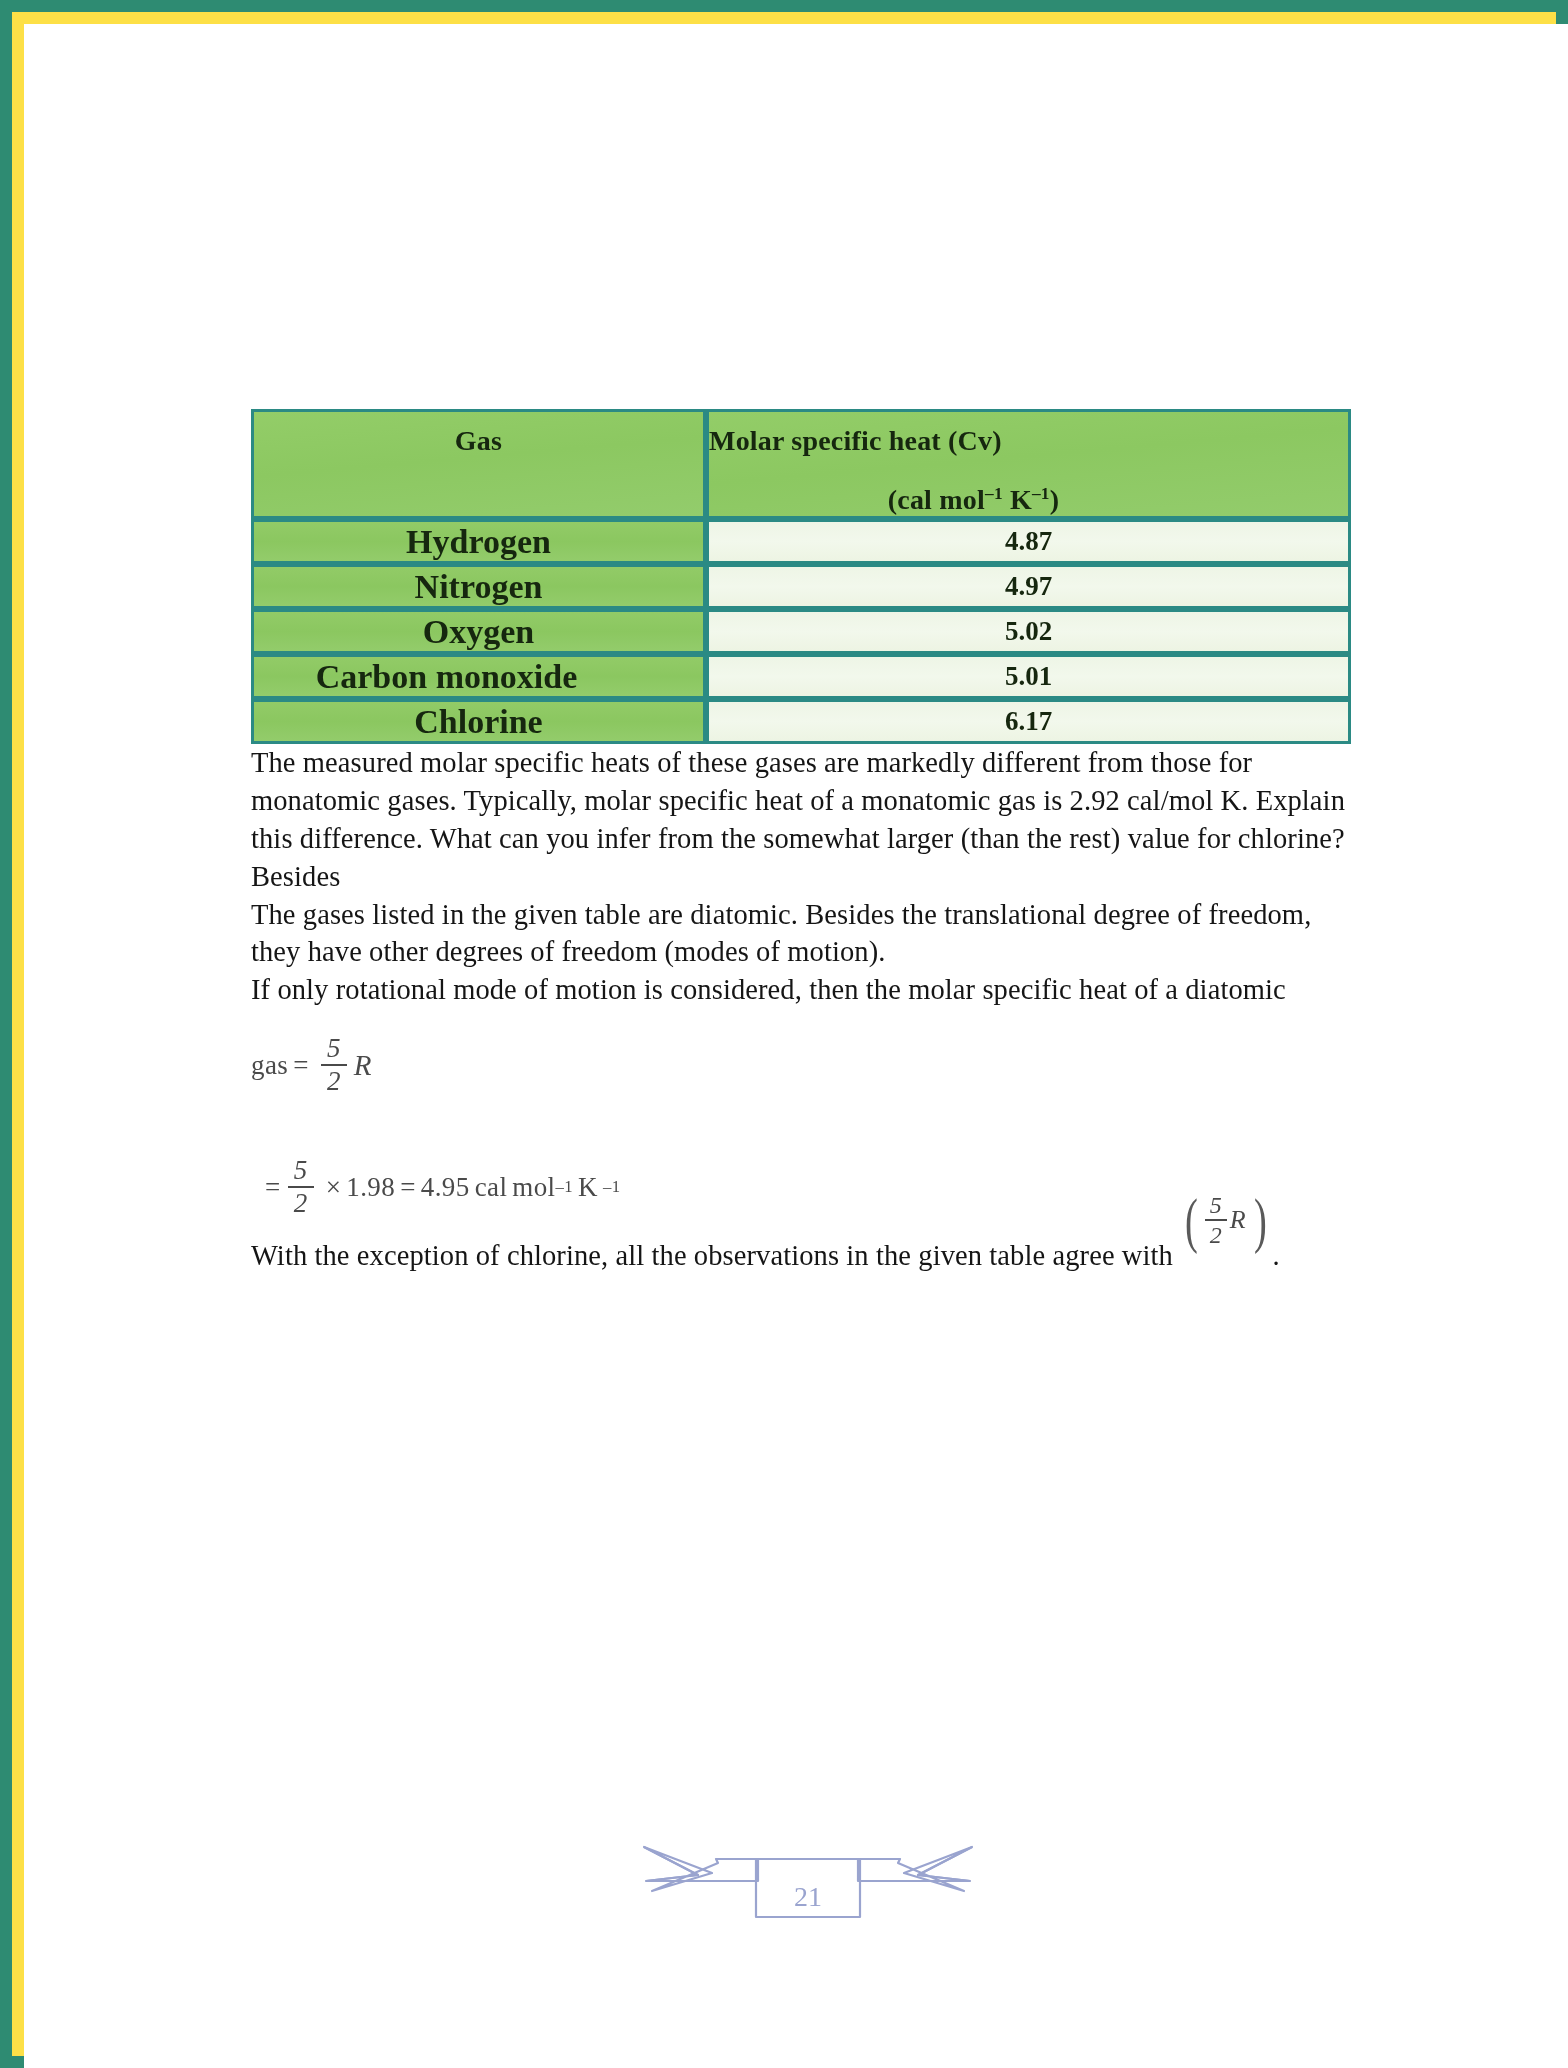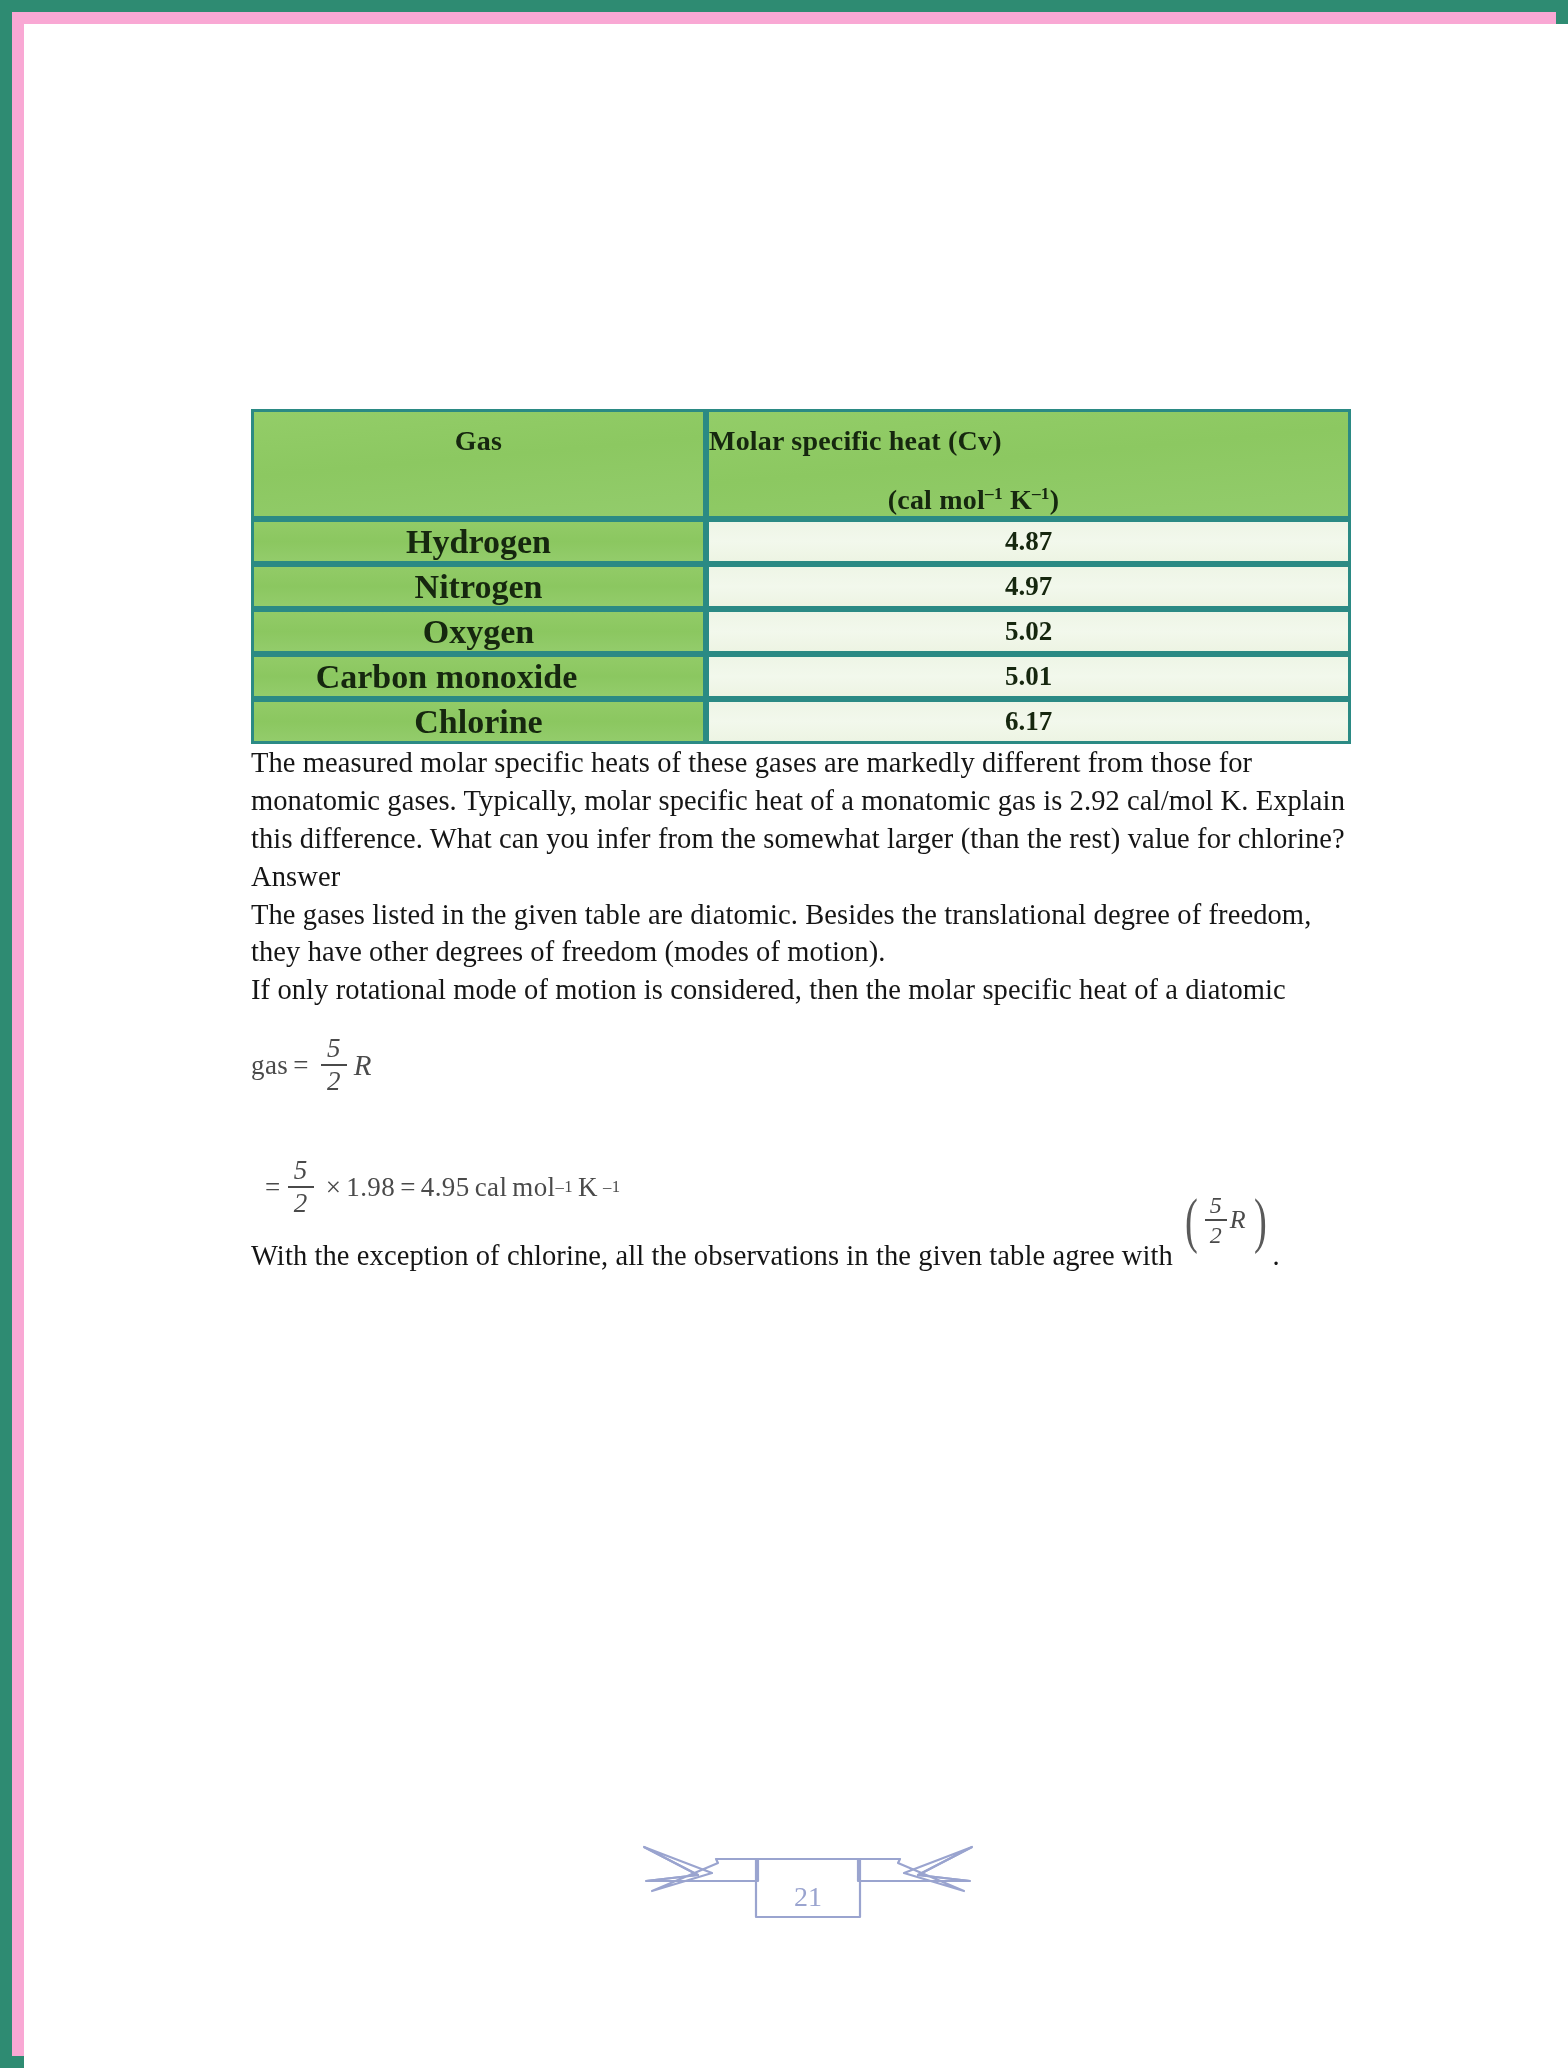--- a/index.html
+++ b/index.html
@@ -17,21 +17,21 @@
     overflow: hidden;
   }
 
   
   #page-frame {
     position: absolute;
     left: 0; top: 0;
     width: 1568px;
     height: 2068px;
     border: 12px solid #2e8b72;
-    background: #f9a8d4;
+    background: #fde047;
   }
   #page-inner {
     position: absolute;
     left: 12px; top: 12px;
     width: 1544px;
     height: 2044px;
     background: #ffffff;
     border: 2px solid #ffffff;
     overflow: hidden;
   }
@@ -271,21 +271,21 @@
           </tr>
           <tr>
             <td class="gas-cell">Chlorine</td>
             <td class="val-cell">6.17</td>
           </tr>
         </tbody>
       </table>
 
       <p class="prose gap-after-table">The measured molar specific heats of these gases are markedly different from those for monatomic gases. Typically, molar specific heat of a monatomic gas is 2.92 cal/mol K. Explain this difference. What can you infer from the somewhat larger (than the rest) value for chlorine?</p>
 
-      <p class="prose answer-label">Answer</p>
+      <p class="prose answer-label">Besides</p>
 
       <p class="prose gap-para">The gases listed in the given table are diatomic. Besides the translational degree of freedom, they have other degrees of freedom (modes of motion).</p>
 
 
       <p class="prose gap-para">If only rotational mode of motion is considered, then the molar specific heat of a diatomic</p>
 
       <div class="math-block math-gas">
         <span>gas</span>
         <span class="mspace">=</span>
         <span class="frac">

